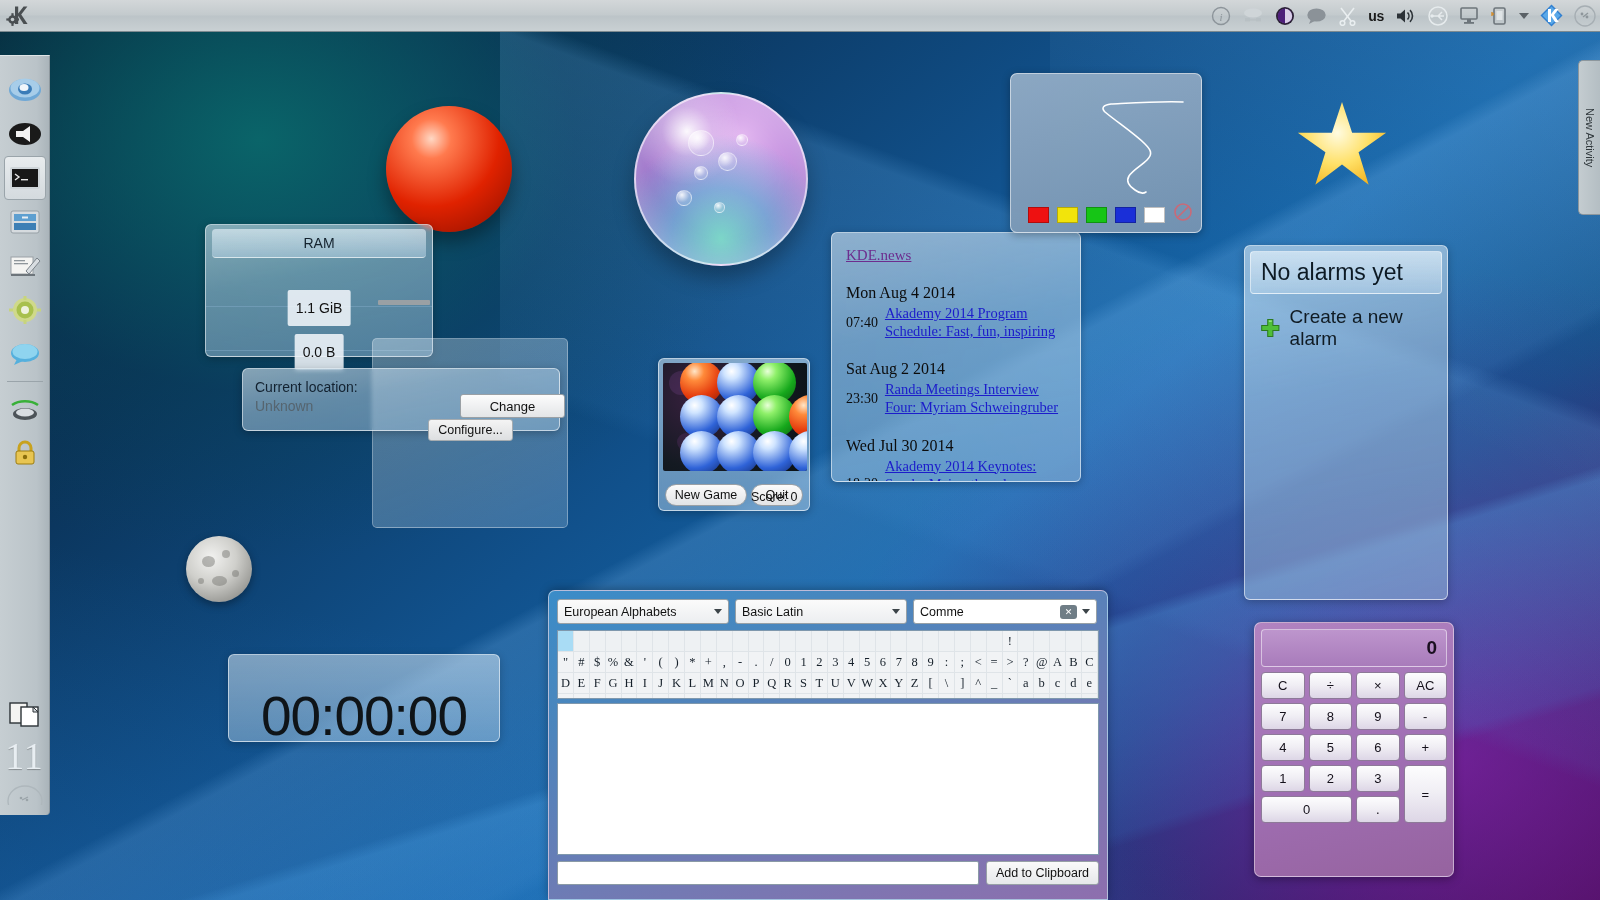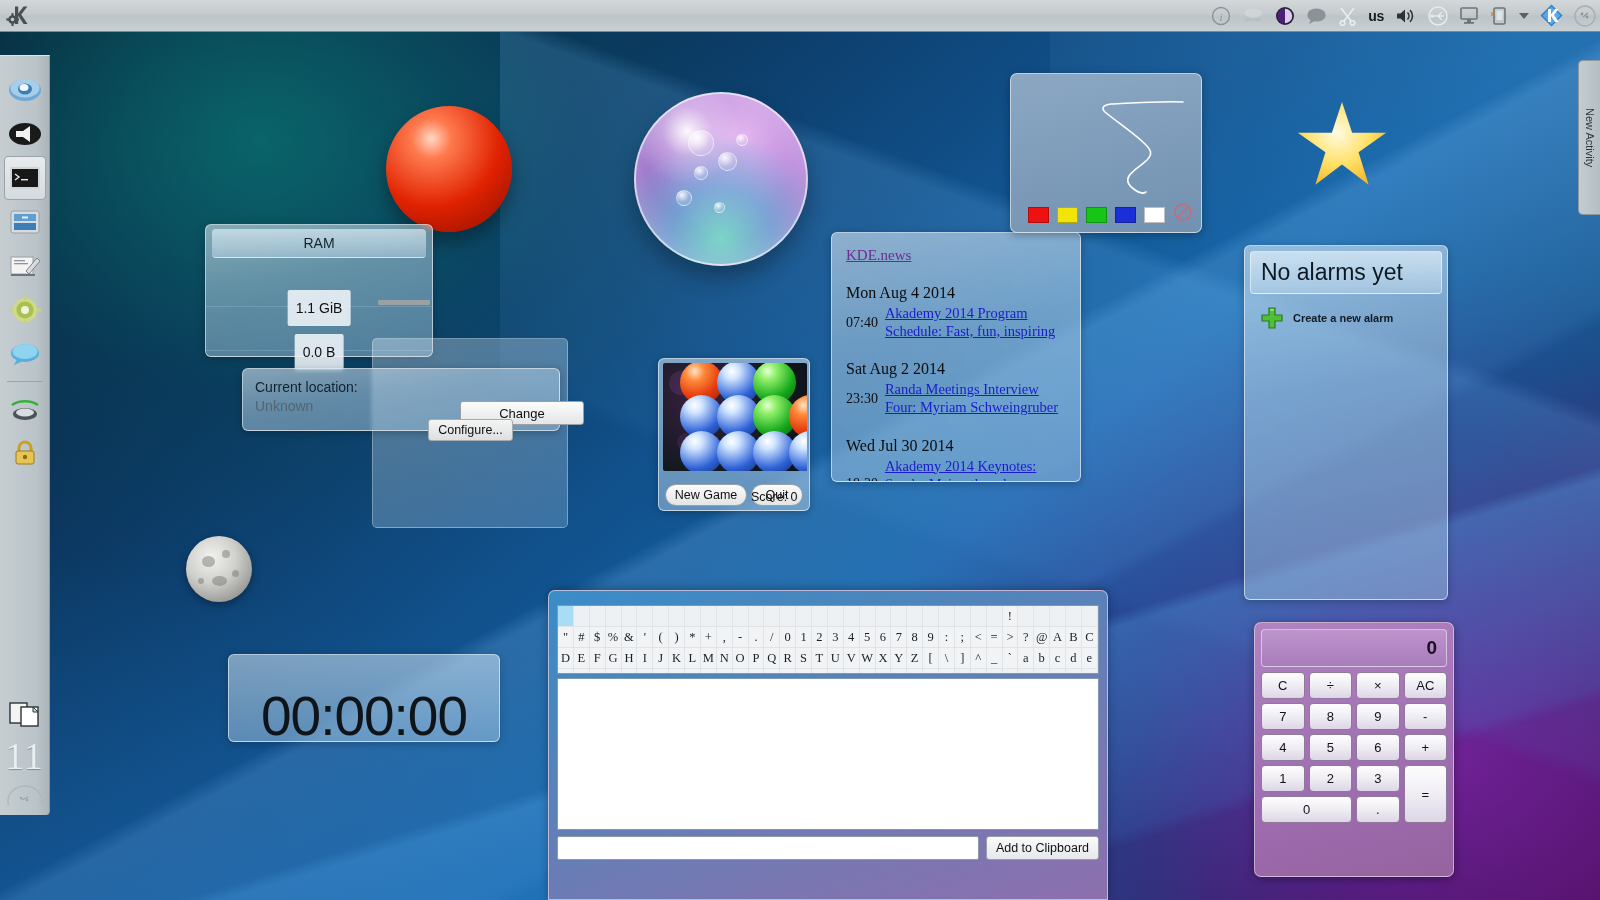--- a/index.html
+++ b/index.html
@@ -116,21 +116,21 @@
     background: rgba(240,245,249,0.88); border-radius: 2px;
     padding: 10px 8px; font-size: 14px; color: #111; margin-top: 18px;
   }
   .ram-bar { position: absolute; right: 2px; width: 52px; height: 5px; background: #9aa0a4; border-radius: 1px; }
 
   
   #weather-widget { left: 242px; top: 368px; width: 318px; height: 63px; padding: 10px 12px; }
   .wx-t1 { font-size: 14px; color: #132230; }
   .wx-t2 { font-size: 14px; color: #56656f; margin-top: 3px; }
   #wx-change-btn {
-    position: absolute; left: 217px; top: 32px; width: 124px; height: 24px;
+    position: absolute; left: 217px; top: 25px; width: 105px; height: 24px;
     background: linear-gradient(180deg,#fcfcfc,#e3e5e7); border: 1px solid #9aa0a5;
     border-radius: 3px; font-size: 13px; color: #111;
     display: flex; align-items: center; justify-content: center; cursor: pointer;
   }
   #wx-configure-btn {
     position: absolute; left: 428px; top: 419px; width: 85px; height: 22px;
     background: linear-gradient(180deg,#f4f4f4,#dddfe1); border: 1px solid #a6acb0;
     border-radius: 3px; font-size: 12.5px; color: #111;
     display: flex; align-items: center; justify-content: center; cursor: pointer; z-index: 22;
   }
@@ -188,21 +188,21 @@
   .swatch { position: absolute; bottom: 9px; width: 21px; height: 16px; border: 1px solid rgba(0,0,0,0.25); cursor: pointer; }
 
   
   #alarm-widget { left: 1244px; top: 245px; width: 204px; height: 355px; padding: 5px; }
   #alarm-widget .al-head {
     background: linear-gradient(180deg, rgba(238,247,253,0.62), rgba(198,222,240,0.44));
     border: 1px solid rgba(255,255,255,0.5); border-radius: 4px;
     padding: 7px 10px; font-size: 23px; color: #0d1a24;
   }
   .al-row { display: flex; align-items: center; gap: 9px; padding: 12px 10px 0 10px; cursor: pointer; }
-  .al-row span.lbl { font-size: 11px; color: #101b23; font-weight: bold; }
+  .al-row span.lbl { font-size: 19px; color: #101b23; }
 
   
   #charpicker {
     position: absolute; left: 548px; top: 590px; width: 560px; height: 310px;
     background: linear-gradient(160deg, #3a8cc8 0%, #4a86bd 25%, #6f7bb4 62%, #8e6fae 100%);
     border: 1px solid rgba(255,255,255,0.5); border-top-left-radius: 7px; border-top-right-radius: 7px;
     box-shadow: 0 -1px 10px rgba(0,0,0,0.3); padding: 8px;
   }
   .cp-top { display: flex; gap: 6px; }
   .cp-combo {
@@ -645,20 +645,35 @@
     </svg>
     <span class="lbl">Create a new alarm</span>
   </div>
 </div>
 
 <div id="clock">
   <div id="clock-text">00:00:00</div>
 </div>
 
 <div id="charpicker">
+  <div class="cp-top">
+    <div class="cp-combo" id="cp-c1">
+      <span>European Alphabets</span>
+      <span class="dn"></span>
+    </div>
+    <div class="cp-combo" id="cp-c2">
+      <span>Basic Latin</span>
+      <span class="dn"></span>
+    </div>
+    <div class="cp-combo" id="cp-c3">
+      <span>Comme</span>
+      <span class="cp-clear">✕</span>
+      <span class="dn" style="margin-left:5px;"></span>
+    </div>
+  </div>
 
   <div id="cp-grid">
       <div class="cp-row">
         <div class="cp-cell blank hl"></div>
         <div class="cp-cell blank"></div>
         <div class="cp-cell blank"></div>
         <div class="cp-cell blank"></div>
         <div class="cp-cell blank"></div>
         <div class="cp-cell blank"></div>
         <div class="cp-cell blank"></div>

